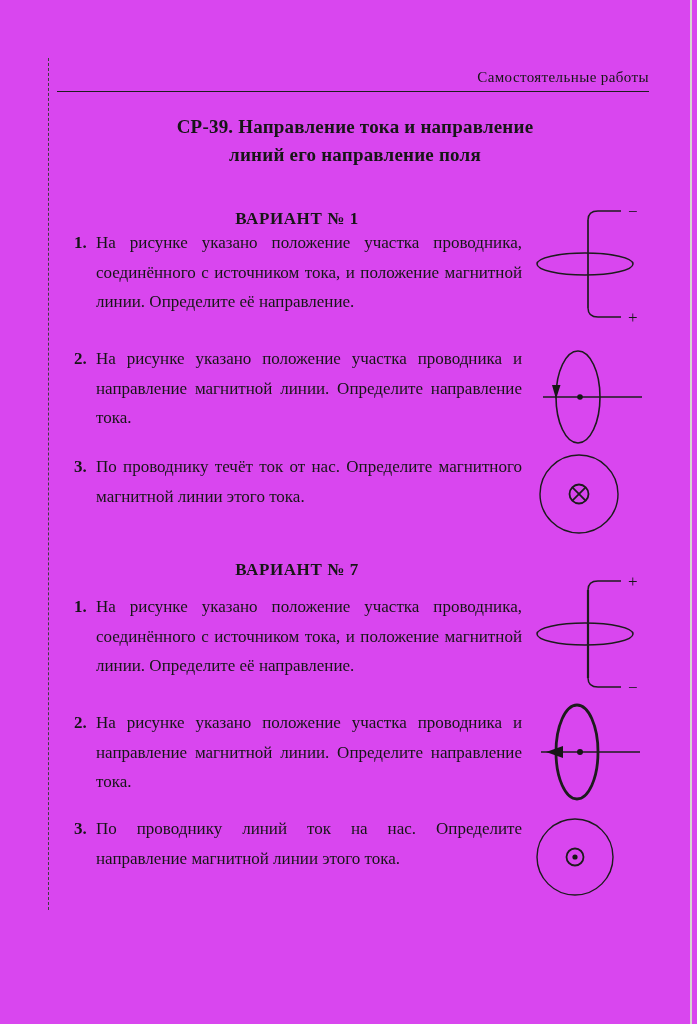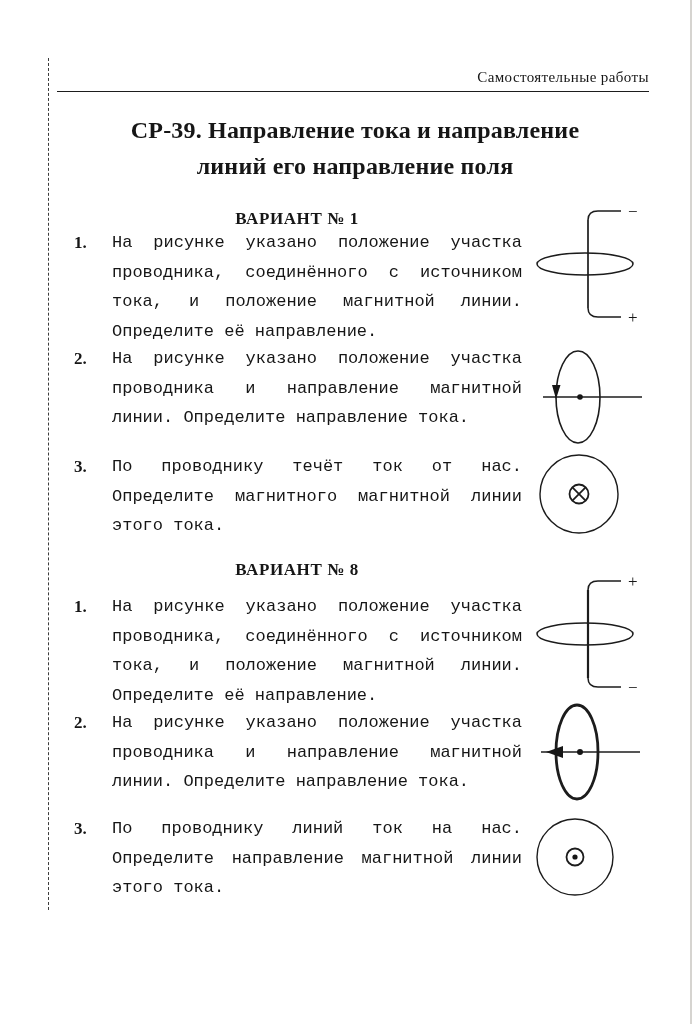--- a/index.html
+++ b/index.html
@@ -1,32 +1,32 @@
 <!DOCTYPE html>
 <html><head>
 <meta charset="utf-8">
 <style>
   * { margin:0; padding:0; box-sizing:border-box; }
   html, body { background:#e6e6e6; }
   .page {
     position:relative; width:697px; height:1024px; margin:0 auto;
-    background:#ffffff; color:#161616;
+    background:#d946ef; color:#161616;
     font-family:"Liberation Serif", serif; overflow:hidden;
   }
   .page-edge { position:absolute; top:0; right:5px; height:100%; border-right:2px solid #d6d4d0; }
   .binding-line { position:absolute; left:48px; top:58px; height:852px; width:0; border-left:1.6px dashed #3c3c3c; }
   .running-head { position:absolute; top:69px; left:57px; width:592px; text-align:right; font-size:15px; letter-spacing:0.4px; }
   .head-rule { position:absolute; top:91px; left:57px; width:592px; border-top:1.4px solid #1d1d1d; }
-  .title { position:absolute; top:113px; left:110px; width:490px; text-align:center; font-size:24px; font-weight:bold; line-height:1.48; letter-spacing:0.2px; }
+  .title { position:absolute; top:113px; left:110px; width:490px; text-align:center; font-size:19px; font-weight:bold; line-height:1.48; letter-spacing:0.2px; }
   .variant-heading { position:absolute; left:72px; width:450px; text-align:center; font-size:17px; font-weight:bold; letter-spacing:0.6px; }
   #v1-heading { top:209px; }
   #v2-heading { top:560px; }
   .task { position:absolute; left:72px; width:450px; font-size:17px; line-height:1.74; }
   .task .num { position:absolute; left:2px; top:0; font-weight:bold; }
-  .task .text { margin-left:40px; text-align:justify;font-family:Liberation Mono, monospace; }
+  .task .text { margin-left:24px; text-align:justify; }
   #v1-t1 { top:228px; }
   #v1-t2 { top:344px; }
   #v1-t3 { top:452px; }
   #v2-t1 { top:592px; }
   #v2-t2 { top:708px; }
   #v2-t3 { top:814px; }
   .fig { position:absolute; }
   #fig-v1-1 { left:533px; top:200px; }
   #fig-v1-2 { left:542px; top:348px; }
   #fig-v1-3 { left:537px; top:452px; }
@@ -91,21 +91,21 @@
 
   <div class="fig" id="fig-v1-3">
     <svg width="84" height="84" viewBox="0 0 84 84">
       <circle class="stroke" cx="42" cy="42" r="39" stroke-width="1.4"></circle>
       <circle class="stroke" cx="42" cy="42" r="9.5" stroke-width="1.8"></circle>
       <line class="stroke" x1="35.4" y1="35.4" x2="48.6" y2="48.6" stroke-width="1.8"></line>
       <line class="stroke" x1="48.6" y1="35.4" x2="35.4" y2="48.6" stroke-width="1.8"></line>
     </svg>
   </div>
 
-  <h2 class="variant-heading" id="v2-heading">ВАРИАНТ № 8</h2>
+  <h2 class="variant-heading" id="v2-heading">ВАРИАНТ № 7</h2>
 
   <div class="task" id="v2-t1">
     <span class="num">1.</span>
     <p class="text">На рисунке указано положение участка проводника, соединённого с источником тока, и положение магнитной линии. Определите её направление.</p>
   </div>
 
   <div class="task" id="v2-t2">
     <span class="num">2.</span>
     <p class="text">На рисунке указано положение участка проводника и направление магнитной линии. Определите направление тока.</p>
   </div>

